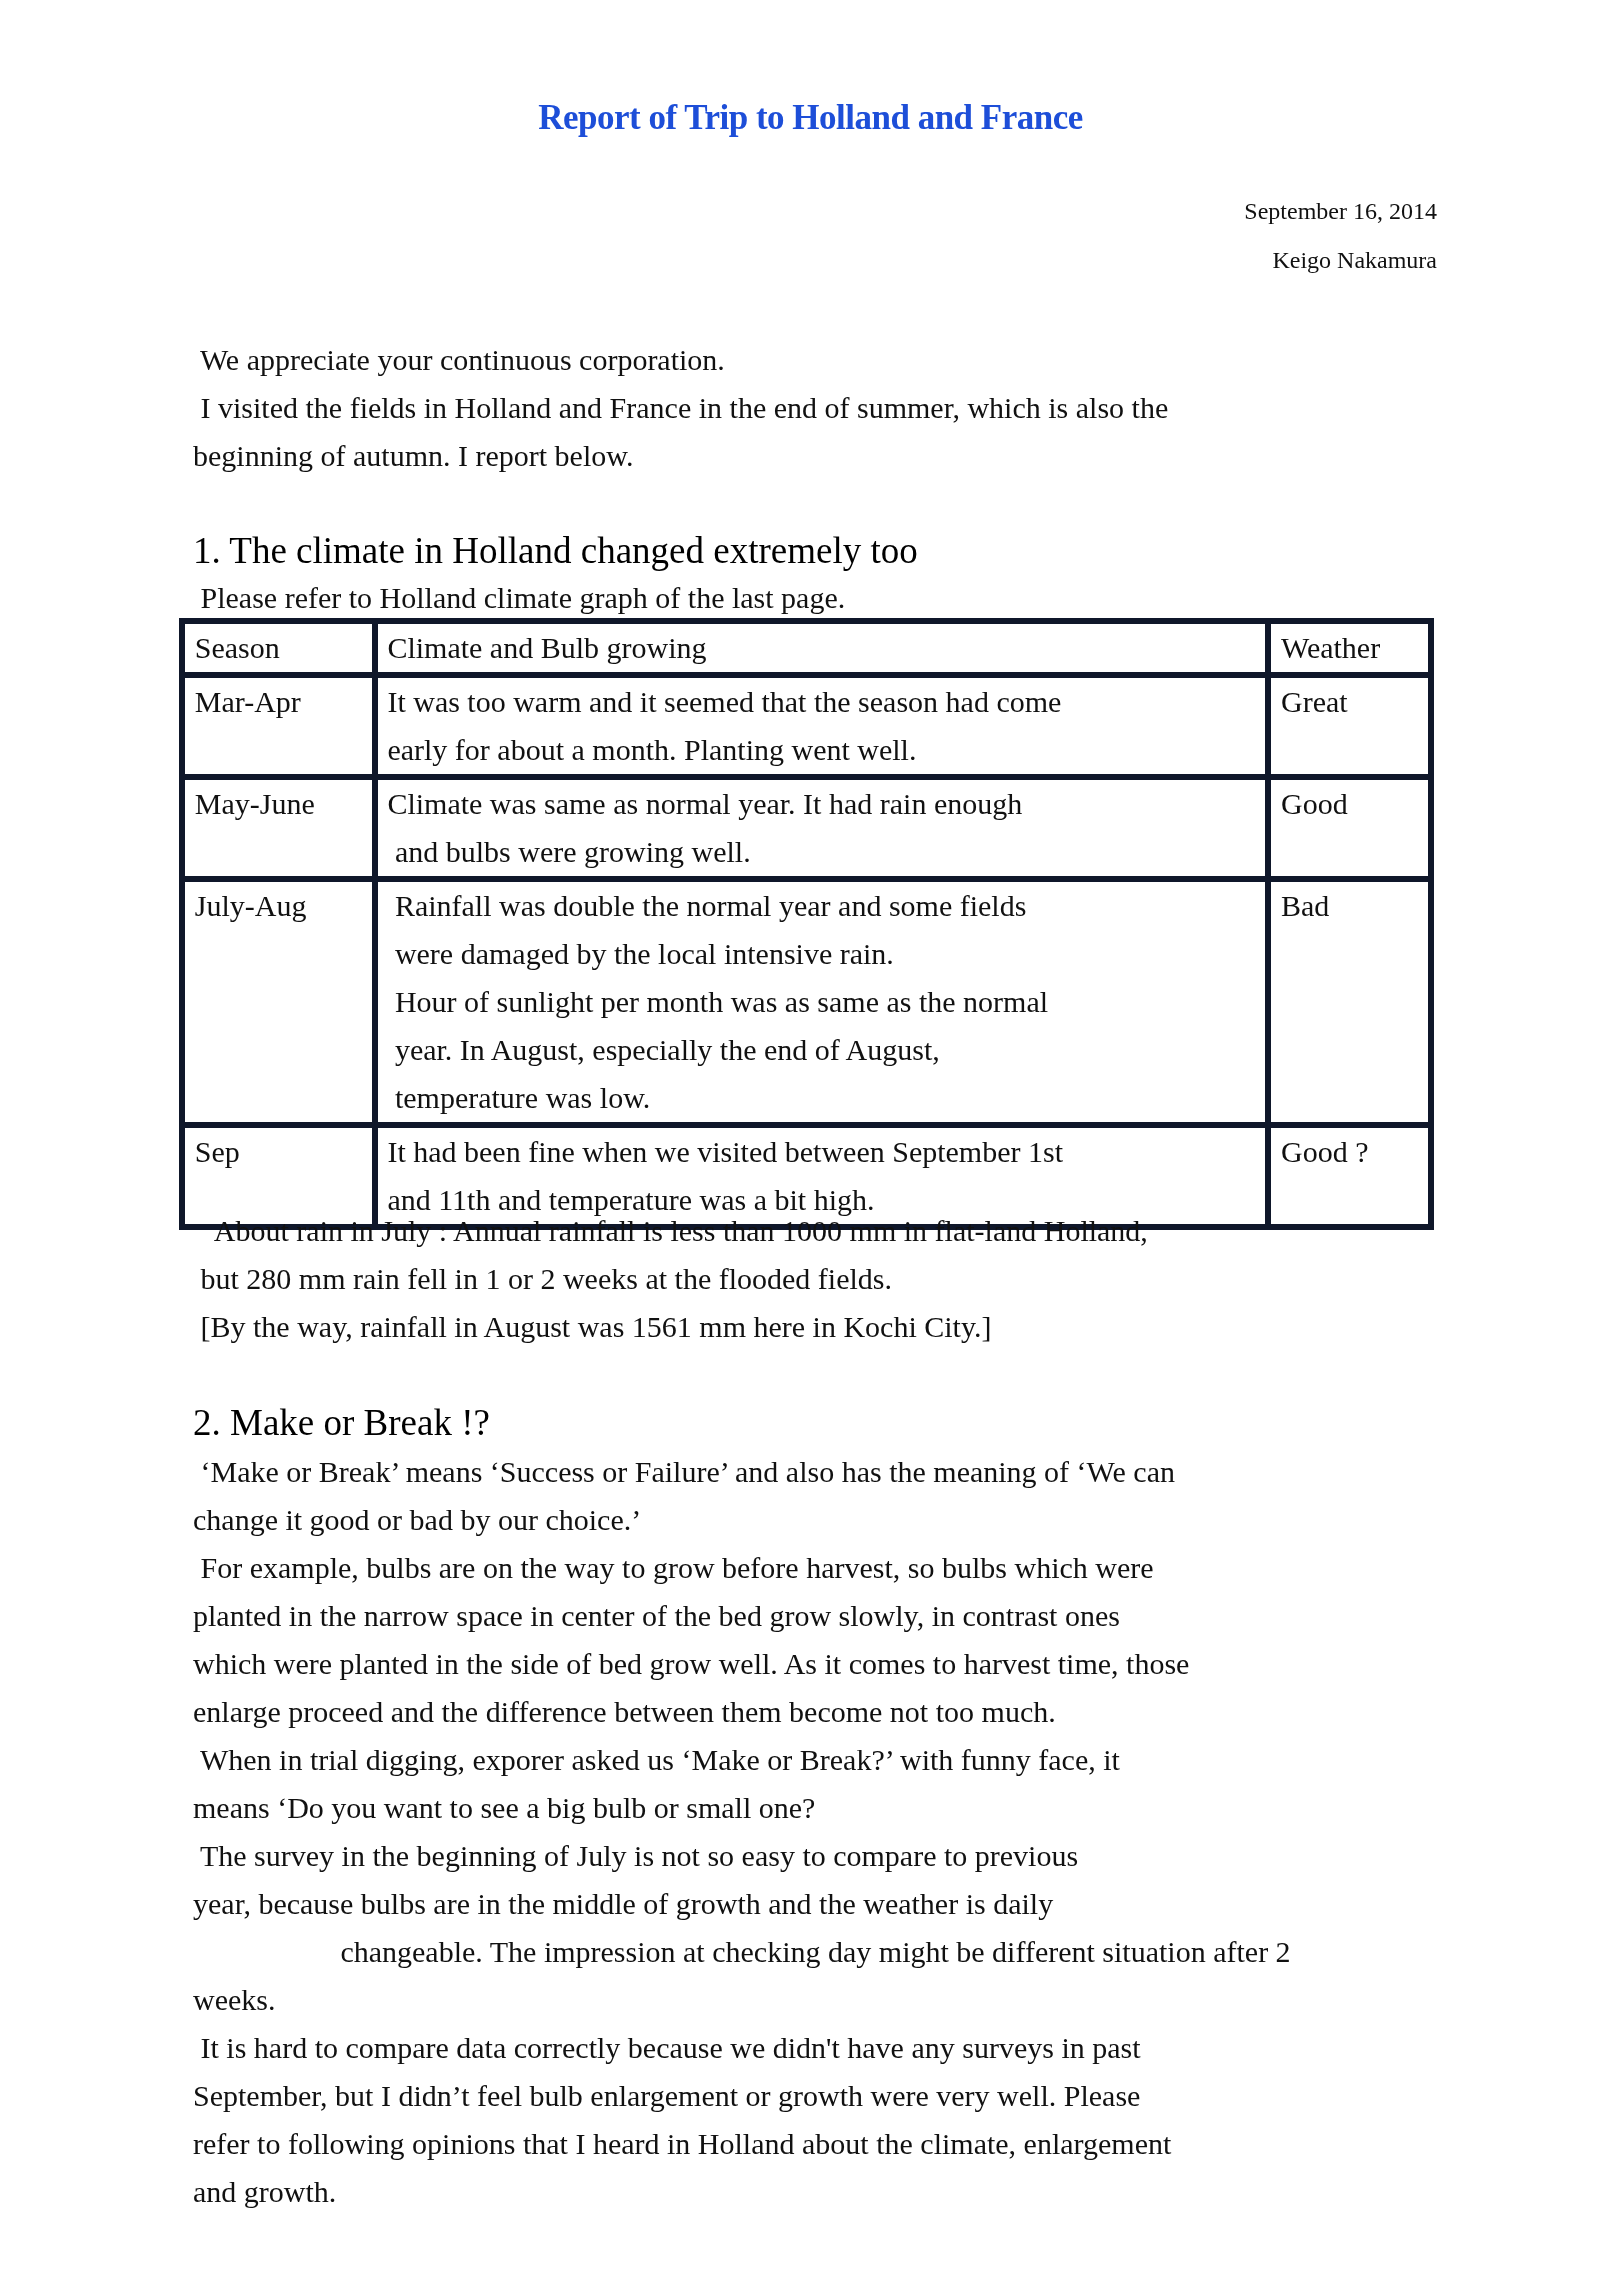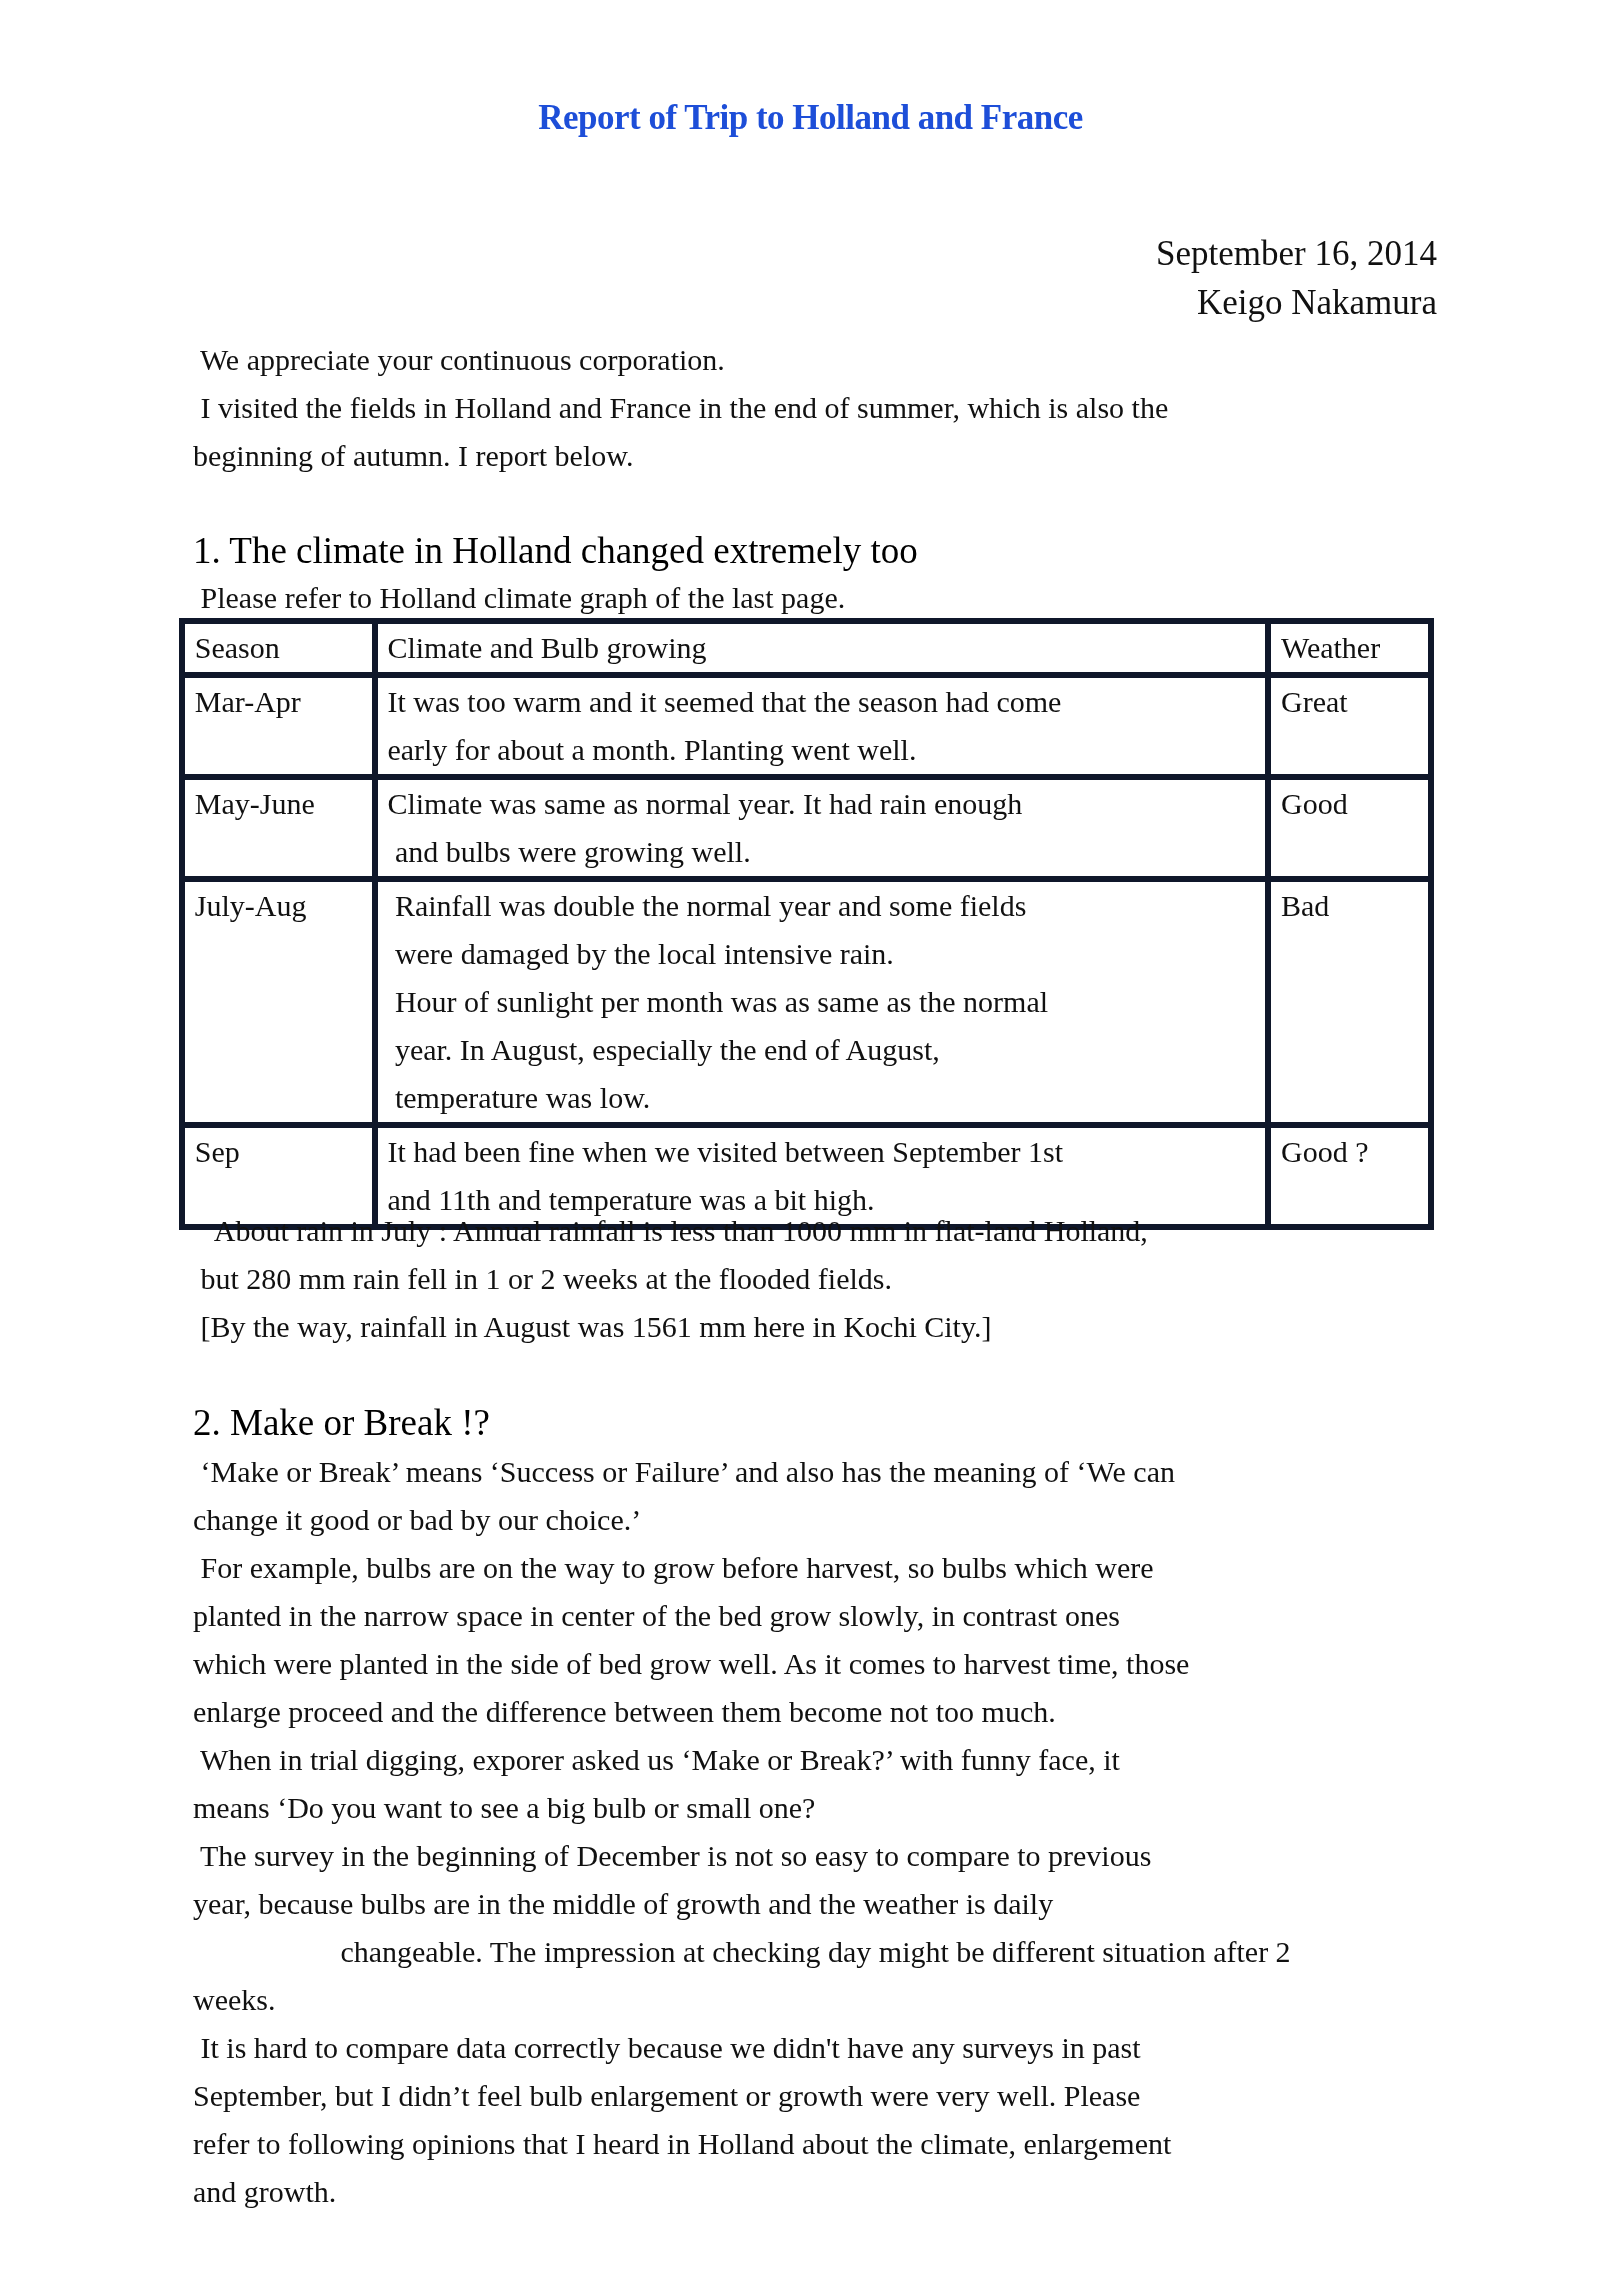--- a/index.html
+++ b/index.html
@@ -1,21 +1,21 @@
 <!DOCTYPE html>
 <html><head>
 <meta charset="utf-8">
 <style>
   html, body { margin:0; padding:0; background:#ffffff; }
   body { width:1621px; height:2293px; position:relative; overflow:hidden;
          font-family:"DejaVu Serif","Liberation Serif",serif; color:#111; }
   .t { position:absolute; white-space:nowrap; font-family:"Liberation Serif",serif; font-size:30px; line-height:1; color:#111; }
   .title { position:absolute; left:0; width:1621px; top:98px; text-align:center;
            font-family:"Liberation Serif",serif; font-weight:bold; font-size:35px; color:#1d4ed8; letter-spacing:-0.5px; }
-  .right { position:absolute; right:184px; text-align:right; font-family:"Liberation Serif",serif; font-size:35px; white-space:nowrap;margin-top:36px; }
+  .right { position:absolute; right:184px; text-align:right; font-family:"Liberation Serif",serif; font-size:24px; white-space:nowrap; }
   .h { position:absolute; font-family:"Liberation Serif",serif; font-size:37px; white-space:nowrap; color:#000; }
   .para { position:absolute; left:193px; width:1245px; font-family:"Liberation Serif",serif; font-size:30px; line-height:48px; color:#111; }
   .para .ln { display:block; white-space:nowrap; height:48px; }
   table.clim { position:absolute; left:179px; top:618px; border-collapse:collapse; font-family:"Liberation Serif",serif; font-size:30px; color:#111; }
   table.clim td { border:6px solid #0f172a; vertical-align:top; padding:0 9.8px; line-height:48px; }
   table.clim td.c1 { width:167px; }
   table.clim td.c2 { width:868px;border-radius:22px; }
   table.clim td.c3 { width:137px; }
   table.clim tr.hdr td { height:46px; }
   .cell-line { display:block; white-space:nowrap; }
@@ -91,21 +91,21 @@
 
 <div class="para" id="s2" style="top:1448px">
     <span class="ln" style="white-space: pre;"> ‘Make or Break’ means ‘Success or Failure’ and also has the meaning of ‘We can</span>
     <span class="ln" style="white-space: pre;">change it good or bad by our choice.’</span>
     <span class="ln" style="white-space: pre;"> For example, bulbs are on the way to grow before harvest, so bulbs which were</span>
     <span class="ln" style="white-space: pre;">planted in the narrow space in center of the bed grow slowly, in contrast ones</span>
     <span class="ln" style="white-space: pre;">which were planted in the side of bed grow well. As it comes to harvest time, those</span>
     <span class="ln" style="white-space: pre;">enlarge proceed and the difference between them become not too much.</span>
     <span class="ln" style="white-space: pre;"> When in trial digging, exporer asked us ‘Make or Break?’ with funny face, it</span>
     <span class="ln" style="white-space: pre;">means ‘Do you want to see a big bulb or small one?</span>
-    <span class="ln" style="white-space: pre;"> The survey in the beginning of December is not so easy to compare to previous</span>
+    <span class="ln" style="white-space: pre;"> The survey in the beginning of July is not so easy to compare to previous</span>
     <span class="ln" style="white-space: pre;">year, because bulbs are in the middle of growth and the weather is daily</span>
     <span class="ln" style="white-space: pre; text-align: center;">changeable. The impression at checking day might be different situation after 2</span>
     <span class="ln" style="white-space: pre;">weeks.</span>
     <span class="ln" style="white-space: pre;"> It is hard to compare data correctly because we didn't have any surveys in past</span>
     <span class="ln" style="white-space: pre;">September, but I didn’t feel bulb enlargement or growth were very well. Please</span>
     <span class="ln" style="white-space: pre;">refer to following opinions that I heard in Holland about the climate, enlargement</span>
     <span class="ln" style="white-space: pre;">and growth.</span>
   </div>
 
 

